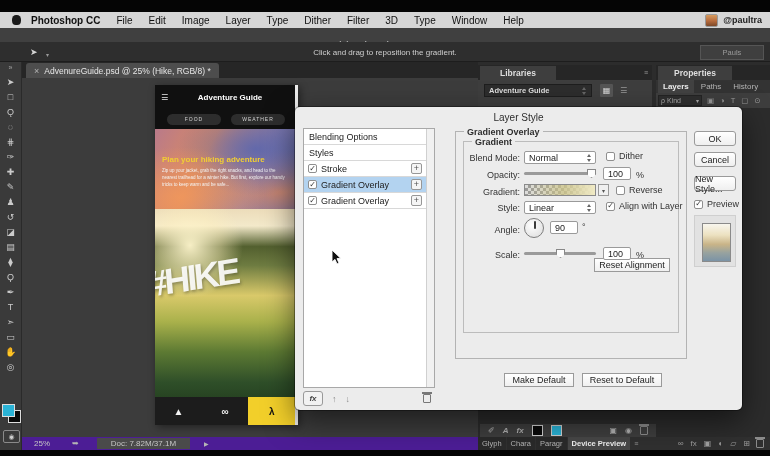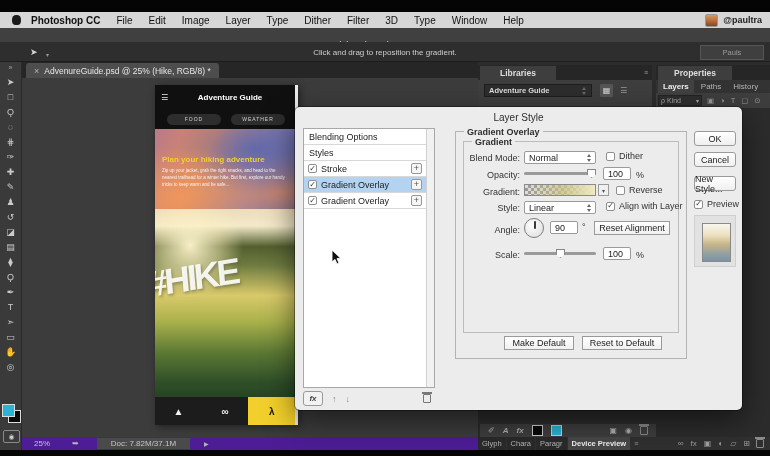--- a/index.html
+++ b/index.html
@@ -172,21 +172,21 @@
                      linear-gradient(45deg,#9a9a9a 25%,transparent 25%,transparent 75%,#9a9a9a 75%);
     background-size:6px 6px;background-position:0 0,3px 3px;}
   .gswatch::after{content:"";position:absolute;inset:0;
     background:linear-gradient(to right,rgba(214,204,140,0) 0%,rgba(206,197,134,.75) 55%,#f0eac5 100%);}
   .gdd{position:absolute;width:11px;height:12px;background:#f0f0f0;border:1px solid #9a9a9a;box-sizing:border-box;
        display:flex;align-items:center;justify-content:center;font-size:6px;color:#555;}
   .dial{position:absolute;width:20px;height:20px;border:1px solid #7d7d7d;border-radius:50%;
         background:radial-gradient(circle at 40% 35%,#fff 0%,#e2e2e2 80%);box-sizing:border-box;}
   .needle{position:absolute;left:9px;top:2px;width:2px;height:8px;background:#3a3a3a;border-radius:1px;}
   .btn{position:absolute;height:14px;background:linear-gradient(180deg,#fff,#f0f0f0);border:1px solid #9a9a9a;border-radius:0;
-       display:flex;align-items:center;justify-content:center;font-size:9px;color:#222;box-sizing:border-box;}
+       display:flex;align-items:center;justify-content:center;font-size:9px;color:#222;box-sizing:border-box;margin-top:37px;}
   .cb-label{font-size:9px;color:#333;margin-left:4px;}
   .cbwrap{position:absolute;display:flex;align-items:center;}
 
   .side-btn{position:absolute;left:399px;width:42px;height:15px;background:linear-gradient(180deg,#fff,#efefef);
             border:1px solid #9a9a9a;border-radius:3px;display:flex;align-items:center;justify-content:center;font-size:9px;color:#222;box-sizing:border-box;}
   .preview-wrap{position:absolute;left:399px;top:92px;display:flex;align-items:center;}
   .preview-box{position:absolute;left:399px;top:108px;width:42px;height:52px;background:#e2e2e2;border:1px solid #cfcfcf;box-sizing:border-box;}
   .preview-thumb{position:absolute;left:7px;top:7px;width:27px;height:37px;border:1px solid #8a8a8a;
     background:linear-gradient(180deg,#f8f6ee 0%,#ece1c0 30%,#c9b488 55%,#97a29f 78%,#7b93a6 100%);}
 

